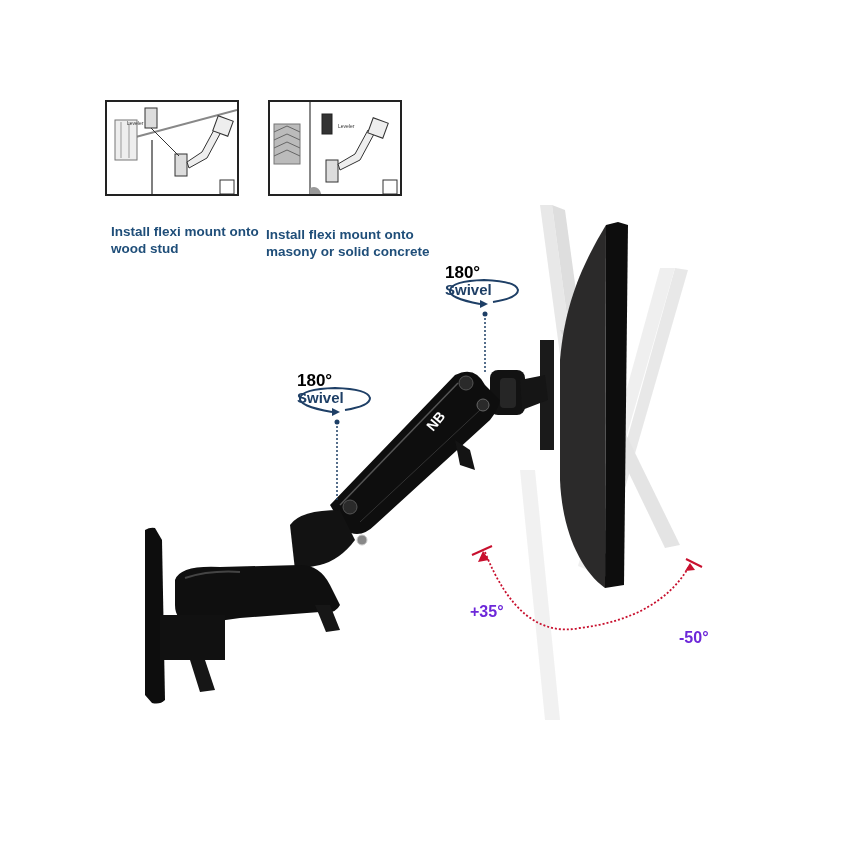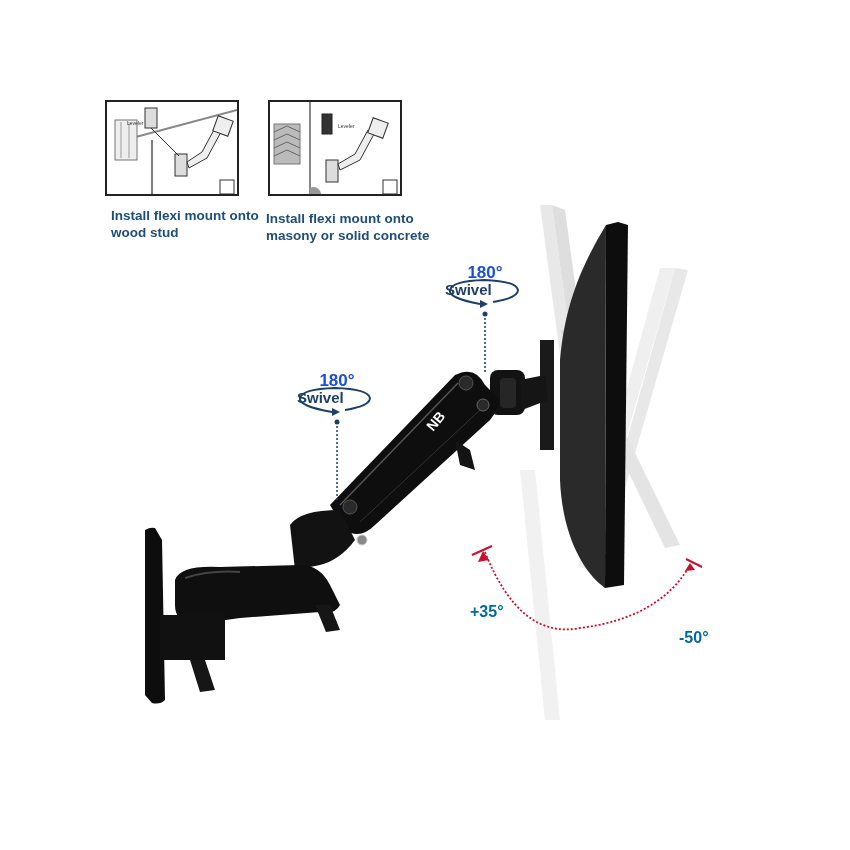--- a/index.html
+++ b/index.html
@@ -1,22 +1,22 @@
 <!DOCTYPE html>
 <html><head>
 <meta charset="utf-8">
 <style>
   html, body { margin: 0; padding: 0; background: #ffffff; }
   body { width: 850px; height: 850px; position: relative; overflow: hidden; font-family: "Liberation Sans", "DejaVu Sans", sans-serif; }
   .abs { position: absolute; }
   .install-box { position: absolute; border: 2px solid #222; background: #fff; box-sizing: border-box; overflow: hidden; }
-  .caption { position: absolute; color: #1f4e79; font-weight: bold; font-size: 13.5px; line-height: 17px; }
-  .swivel-deg { position: absolute; color: #1d4ed8; font-weight: bold; font-size: 17px; text-align: center; width: 80px; }
+  .caption { position: absolute; color: #1f4e79; font-weight: bold; font-size: 13.5px; line-height: 17px; margin-top: 16px; }
+  .swivel-deg { position: absolute; color: #000000; font-weight: bold; font-size: 17px; width: 80px; }
   .swivel-word { position: absolute; color: #1e3f66; font-weight: bold; font-size: 15px; width: 80px; }
-  .tilt-label { position: absolute; color: #0369a1; font-weight: bold; font-size: 16px; }
+  .tilt-label { position: absolute; color: #6d28d9; font-weight: bold; font-size: 16px; }
   svg { position: absolute; left: 0; top: 0; }
 </style>
 </head>
 <body>
 
 <div class="install-box" style="left:105px; top:100px; width:134px; height:96px;">
   <svg width="134" height="96">
     <line x1="10" y1="40" x2="130" y2="8" stroke="#888" stroke-width="2"></line>
     <line x1="45" y1="38" x2="45" y2="96" stroke="#555" stroke-width="1.5"></line>
     <rect x="8" y="18" width="22" height="40" fill="#eee" stroke="#777"></rect>

